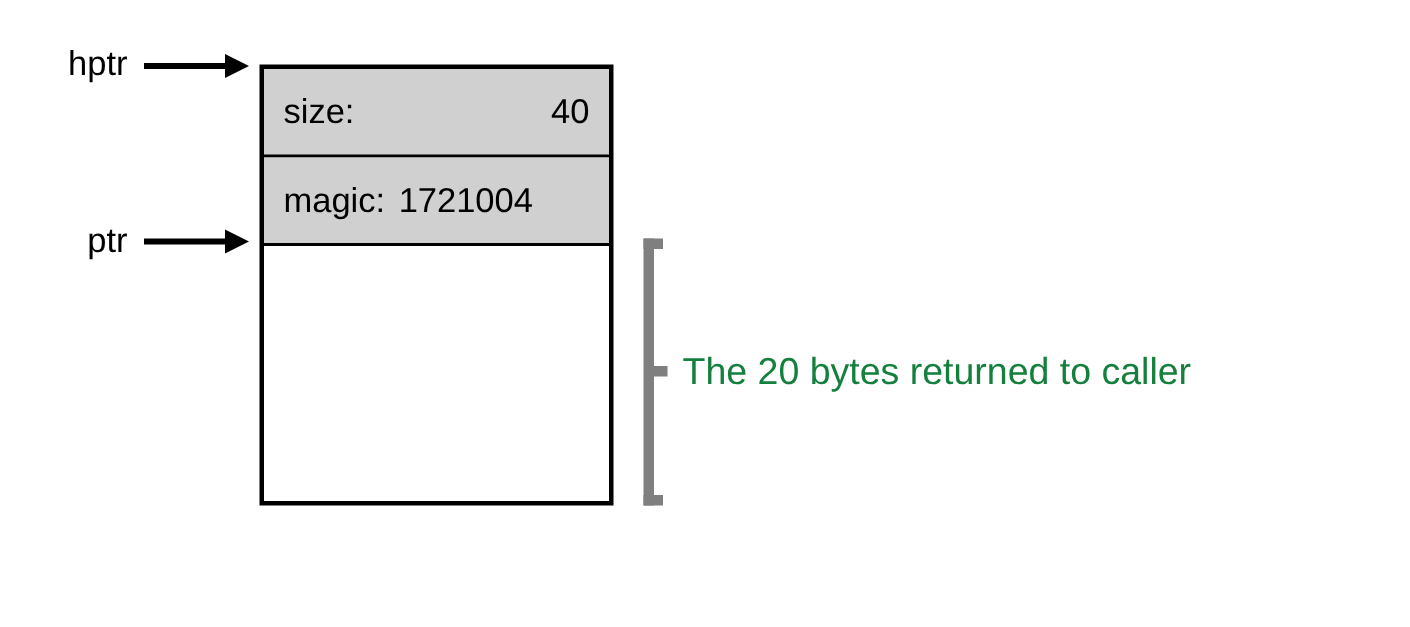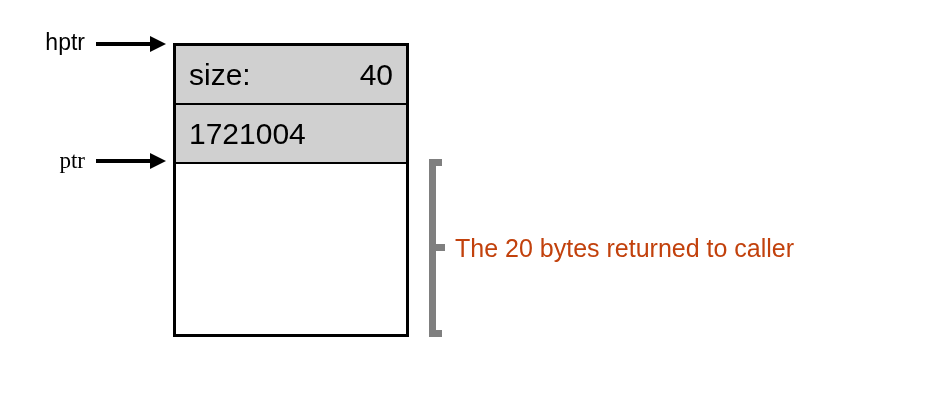--- a/index.html
+++ b/index.html
@@ -28,21 +28,21 @@
   .ptr-label {
     position: absolute;
     font-family: "Liberation Sans", sans-serif;
     font-size: 23px;
     line-height: 23px;
     color: #000000;
     white-space: nowrap;
     text-align: right;
   }
   #hptr-label { left: 0px;  top: 31px; width: 85px; }
-  #ptr-label  { left: 0px;  top: 149px; width: 85px; font-family: Liberation Serif, serif; }
+  #ptr-label  { left: 0px;  top: 149px; width: 85px; }
 
   
   .arrow {
     position: absolute;
     height: 20px;
   }
   .arrow .shaft {
     position: absolute;
     left: 0;
     top: 8px;
@@ -75,21 +75,21 @@
     border: 3px solid #000000;
     box-sizing: border-box;
     background: #ffffff;
   }
   .mem-cell {
     box-sizing: border-box;
     width: 100%;
     display: flex;
     align-items: center;
     font-family: "Liberation Sans", sans-serif;
-    font-size: 30px;
+    font-size: 23px;
     color: #000000;
   }
   .mem-cell.header-cell {
     background: #d0d0d0;
     height: 59px;
     padding: 0 13px;
     border-bottom: 2px solid #000000;
   }
   .mem-cell .field-name { flex: 0 0 auto; }
   .mem-cell .field-spacer { flex: 1 1 auto; }
@@ -135,21 +135,21 @@
   }
 
   
   #brace-annotation {
     position: absolute;
     left: 455px;
     top: 234px;
     font-family: "Liberation Sans", sans-serif;
     font-size: 25px;
     line-height: 29px;
-    color: #c2410c;
+    color: #15803d;
     white-space: nowrap;
   }
 
   
   #figure-caption {
     position: absolute;
     left: 0;
     top: 362px;
     width: 940px;
     text-align: center;
@@ -183,20 +183,21 @@
 
   <div id="memory-block">
 
     <div class="mem-cell header-cell" id="cell-size">
       <span class="field-name">size:</span>
       <span class="field-spacer"></span>
       <span class="field-value">40</span>
     </div>
 
     <div class="mem-cell header-cell" id="cell-magic">
+      <span class="field-name">magic:</span>
       <span class="field-value">1721004</span>
     </div>
 
     <div class="mem-cell" id="cell-payload"></div>
 
   </div>
 
   <div id="brace">
     <div class="brace-arm top"></div>
     <div class="brace-spine"></div>

